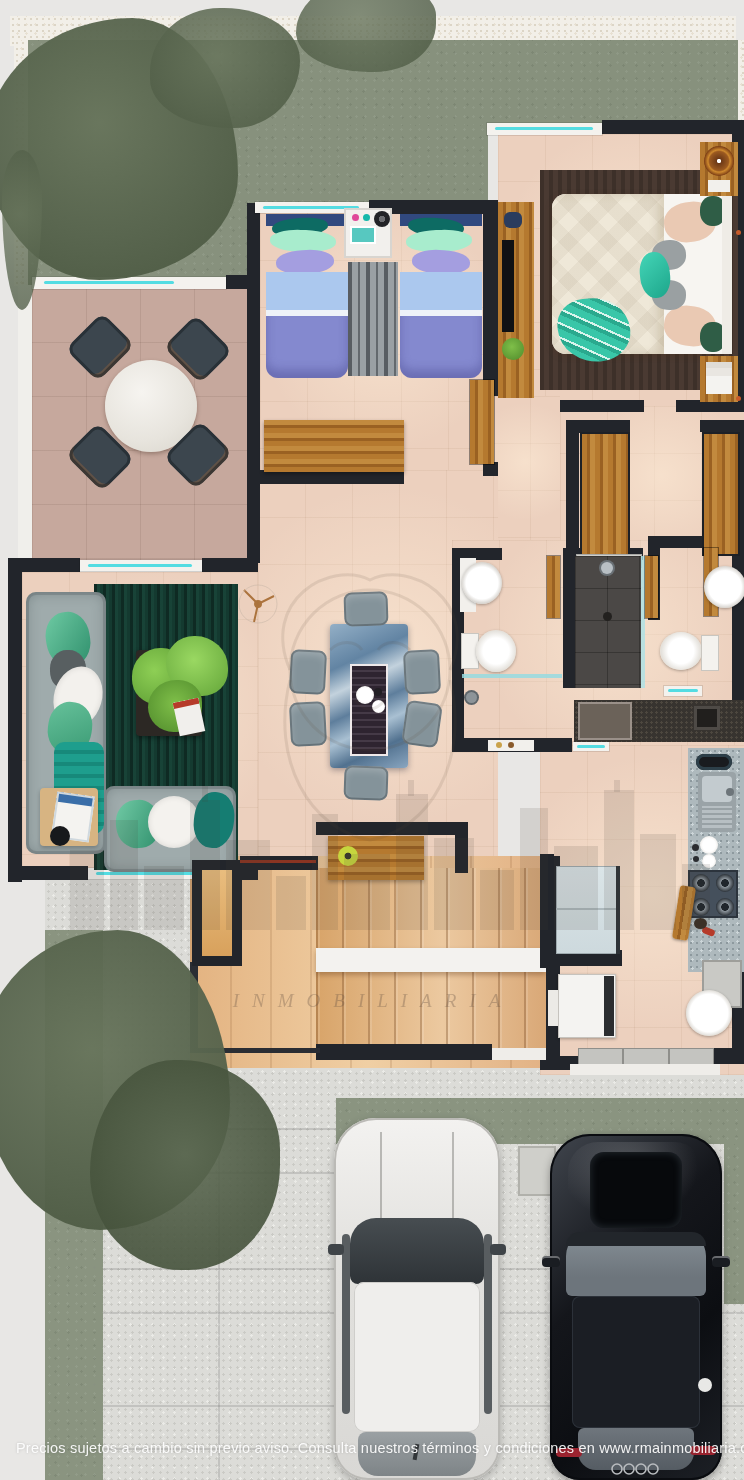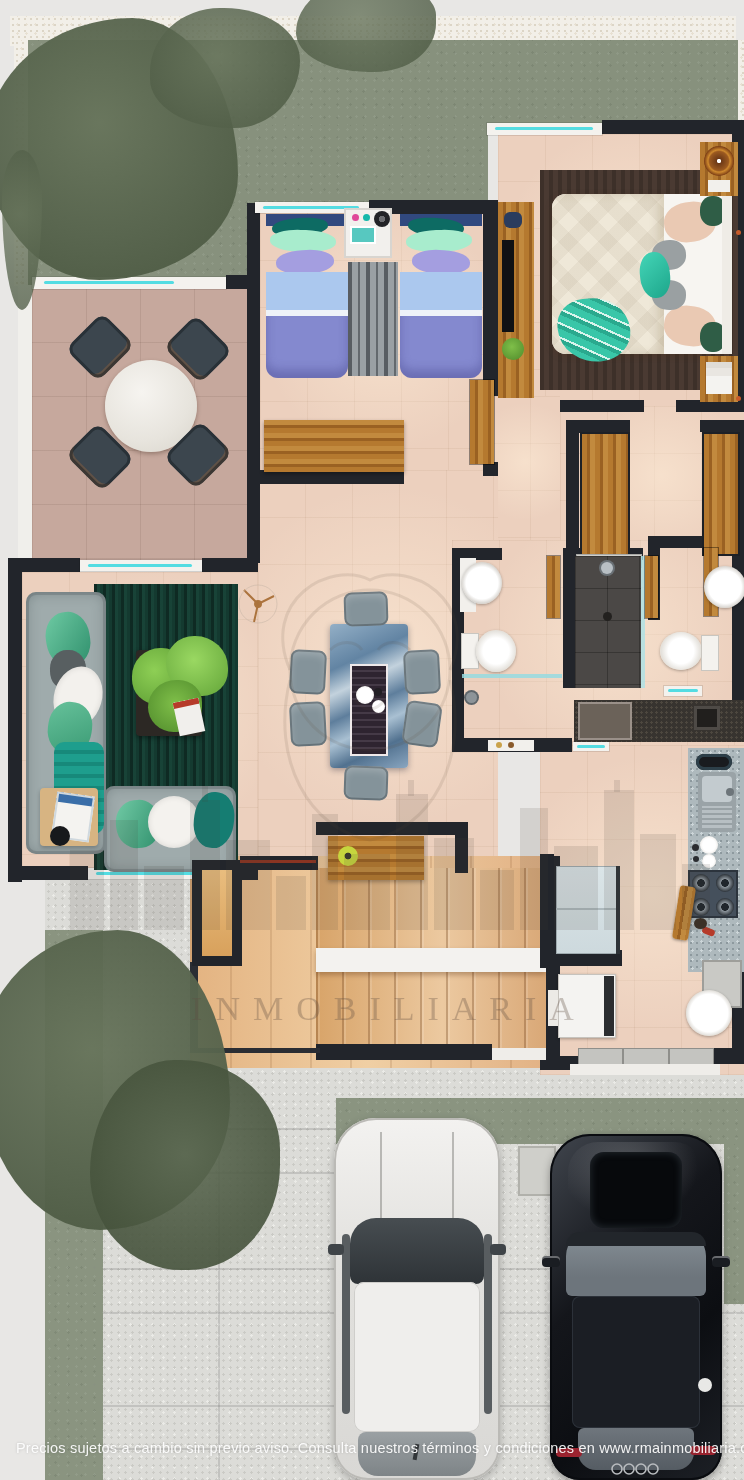--- a/index.html
+++ b/index.html
@@ -424,18 +424,18 @@
         <rect x="410" y="90" width="34" height="60"></rect>
         <rect x="450" y="28" width="28" height="122"></rect>
       <rect x="484" y="66" width="44" height="84"></rect>
         <rect x="534" y="10" width="30" height="140"></rect>
         <rect x="570" y="54" width="36" height="96"></rect>
       <rect x="612" y="84" width="28" height="66"></rect>
       <rect x="132" y="6" width="6" height="16"></rect>
         <rect x="338" y="0" width="6" height="16"></rect>
         <rect x="544" y="-2" width="6" height="14"></rect>
     </svg>
-    <div class="abs wm-text" style="left:166px;top:990px;width:446px;font-size:34px;letter-spacing:13px;">INMOBILIARIA</div>
+    <div class="abs wm-text" style="left:150px;top:990px;width:446px;font-size:19px;letter-spacing:13px;font-style:italic;">INMOBILIARIA</div>
   </div>
 
   <div class="abs caption" style="left:16px;top:1440px;width:726px;">Precios sujetos a cambio sin previo aviso. Consulta nuestros términos y condiciones en www.rmainmobiliaria.com.mx</div>
 
 </div>
 
 </body></html>

